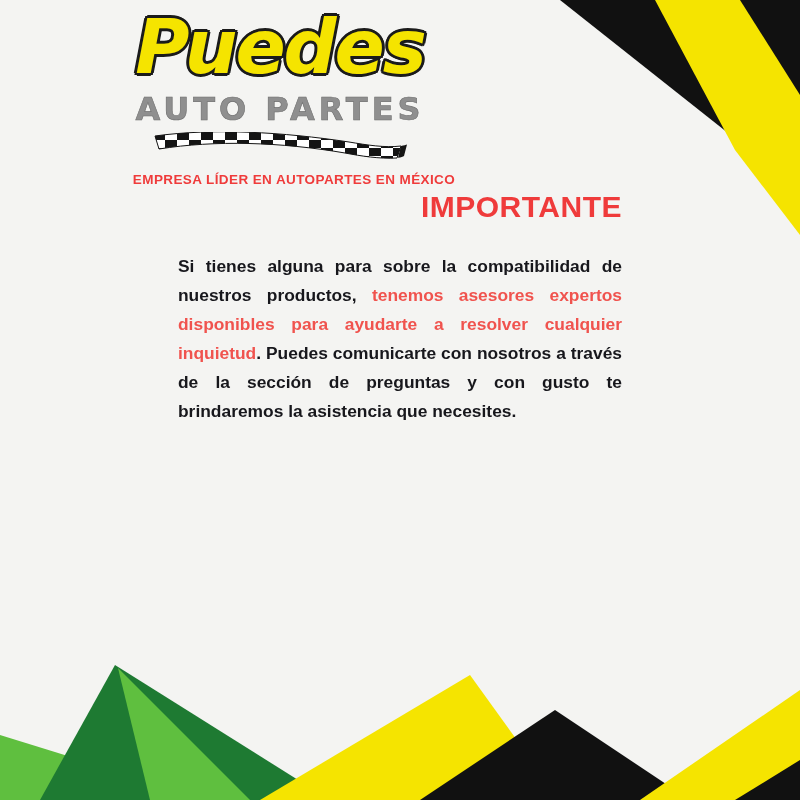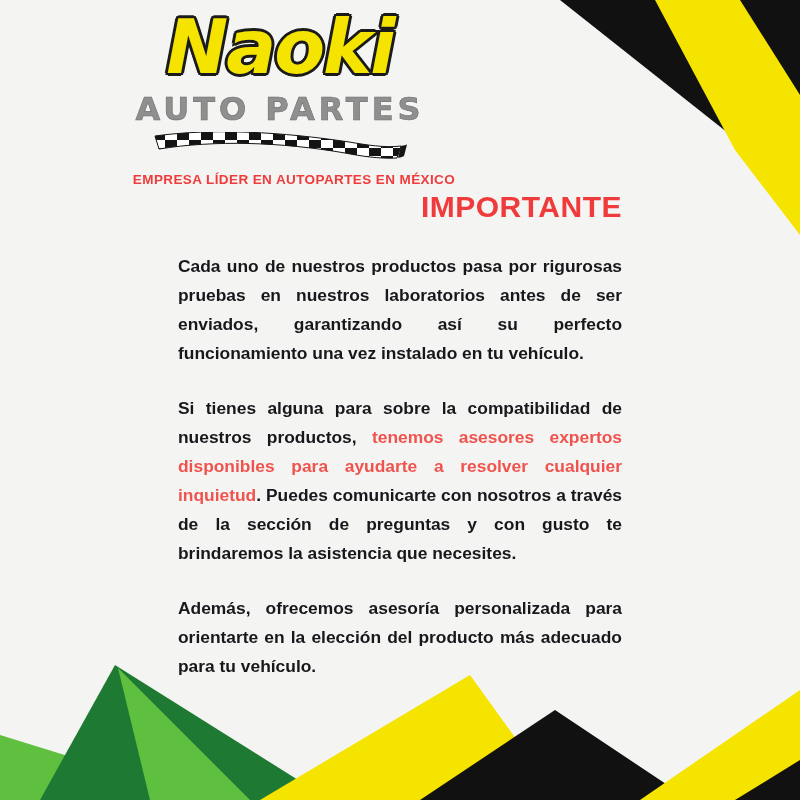--- a/index.html
+++ b/index.html
@@ -119,21 +119,21 @@
     <polygon points="115,665 330,800 40,800" fill="#1e7a32"></polygon>
     <polygon points="118,668 250,800 150,800" fill="#5fbf3f"></polygon>
 
     <polygon points="260,800 470,675 560,800" fill="#f5e400"></polygon>
     <polygon points="420,800 555,710 690,800" fill="#111111"></polygon>
     <polygon points="640,800 800,690 800,800" fill="#f5e400"></polygon>
     <polygon points="735,800 800,760 800,800" fill="#111111"></polygon>
   </svg>
 
   <div class="logo-block">
-    <div class="logo-word">Naoki</div>
+    <div class="logo-word">Puedes</div>
     <div class="logo-sub">AUTO PARTES</div>
 
     <div class="checker-wrap">
       <svg width="255" height="34" viewBox="0 0 255 34">
         <defs>
           <pattern id="chk" width="24" height="16" patternUnits="userSpaceOnUse">
             <rect width="24" height="16" fill="#ffffff"></rect>
             <rect width="12" height="8" fill="#141414"></rect>
             <rect x="12" y="8" width="12" height="8" fill="#141414"></rect>
           </pattern>
@@ -142,20 +142,18 @@
         <path d="M248,14 C251,13.4 253,13 254,12.6 L251,24 C250,24.6 248,25.4 245,25.8 Z" fill="#141414"></path>
       </svg>
     </div>
 
     <div class="tagline">EMPRESA LÍDER  EN AUTOPARTES EN MÉXICO</div>
   </div>
 
   <div class="content">
     <h1 class="title">IMPORTANTE</h1>
 
-    <p class="para">Cada uno de nuestros productos pasa por rigurosas pruebas en nuestros laboratorios antes de ser enviados, garantizando así su perfecto funcionamiento una vez instalado en tu vehículo.</p>
 
     <p class="para"><span>Si tienes alguna para sobre la compatibilidad de nuestros productos, </span><span class="hl">tenemos asesores expertos disponibles para ayudarte a resolver cualquier inquietud</span><span>. Puedes comunicarte con nosotros a través de la sección de preguntas y con gusto te brindaremos la asistencia que necesites.</span></p>
 
-    <p class="para">Además, ofrecemos asesoría personalizada para orientarte en la elección del producto más adecuado para tu vehículo.</p>
   </div>
 
 </div>
 
 </body></html>

